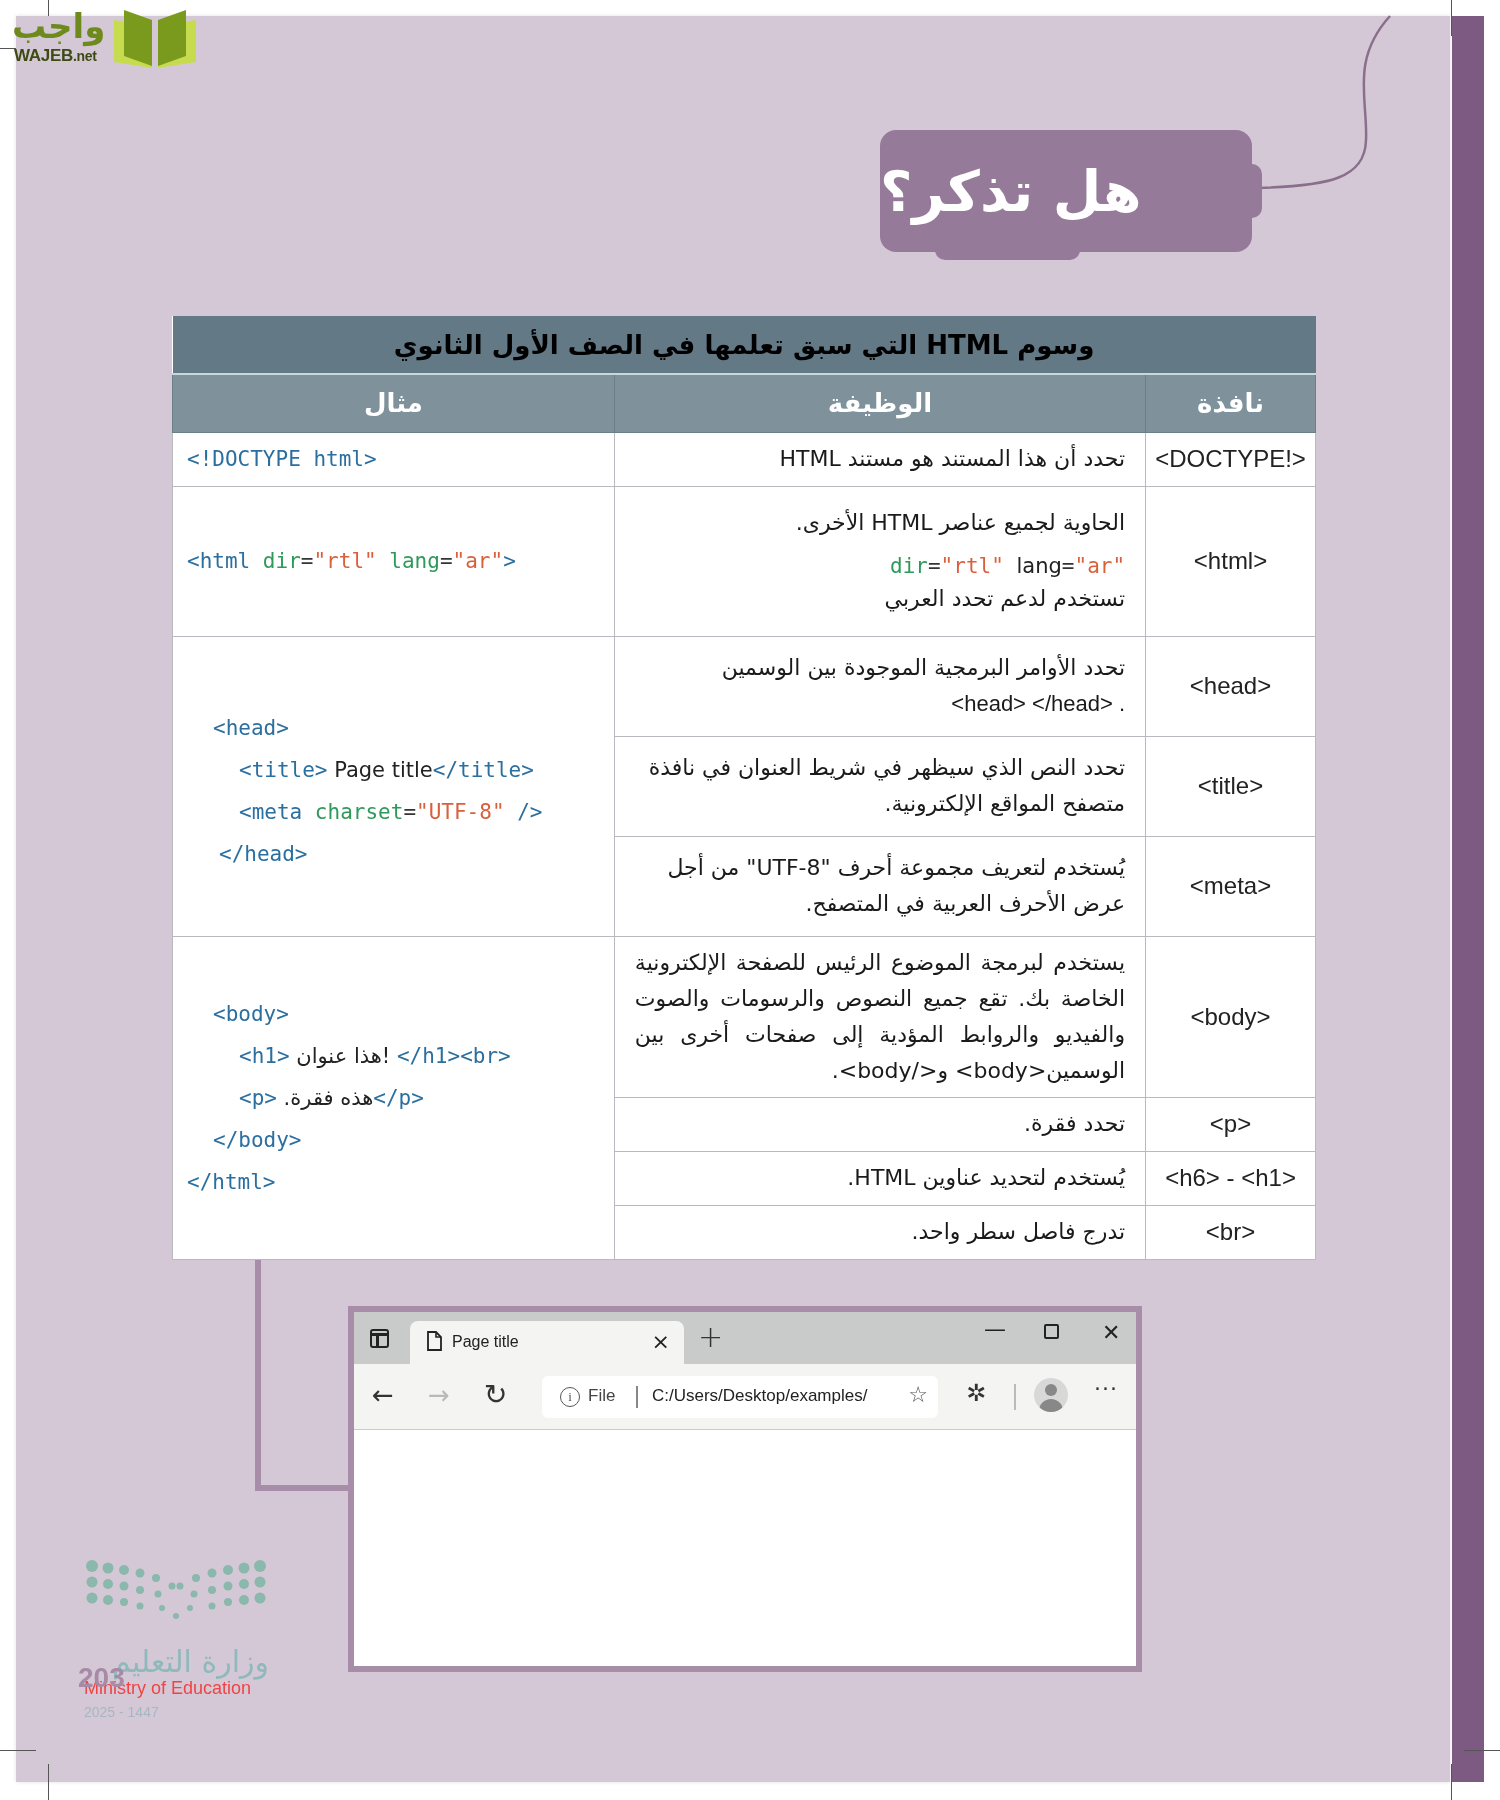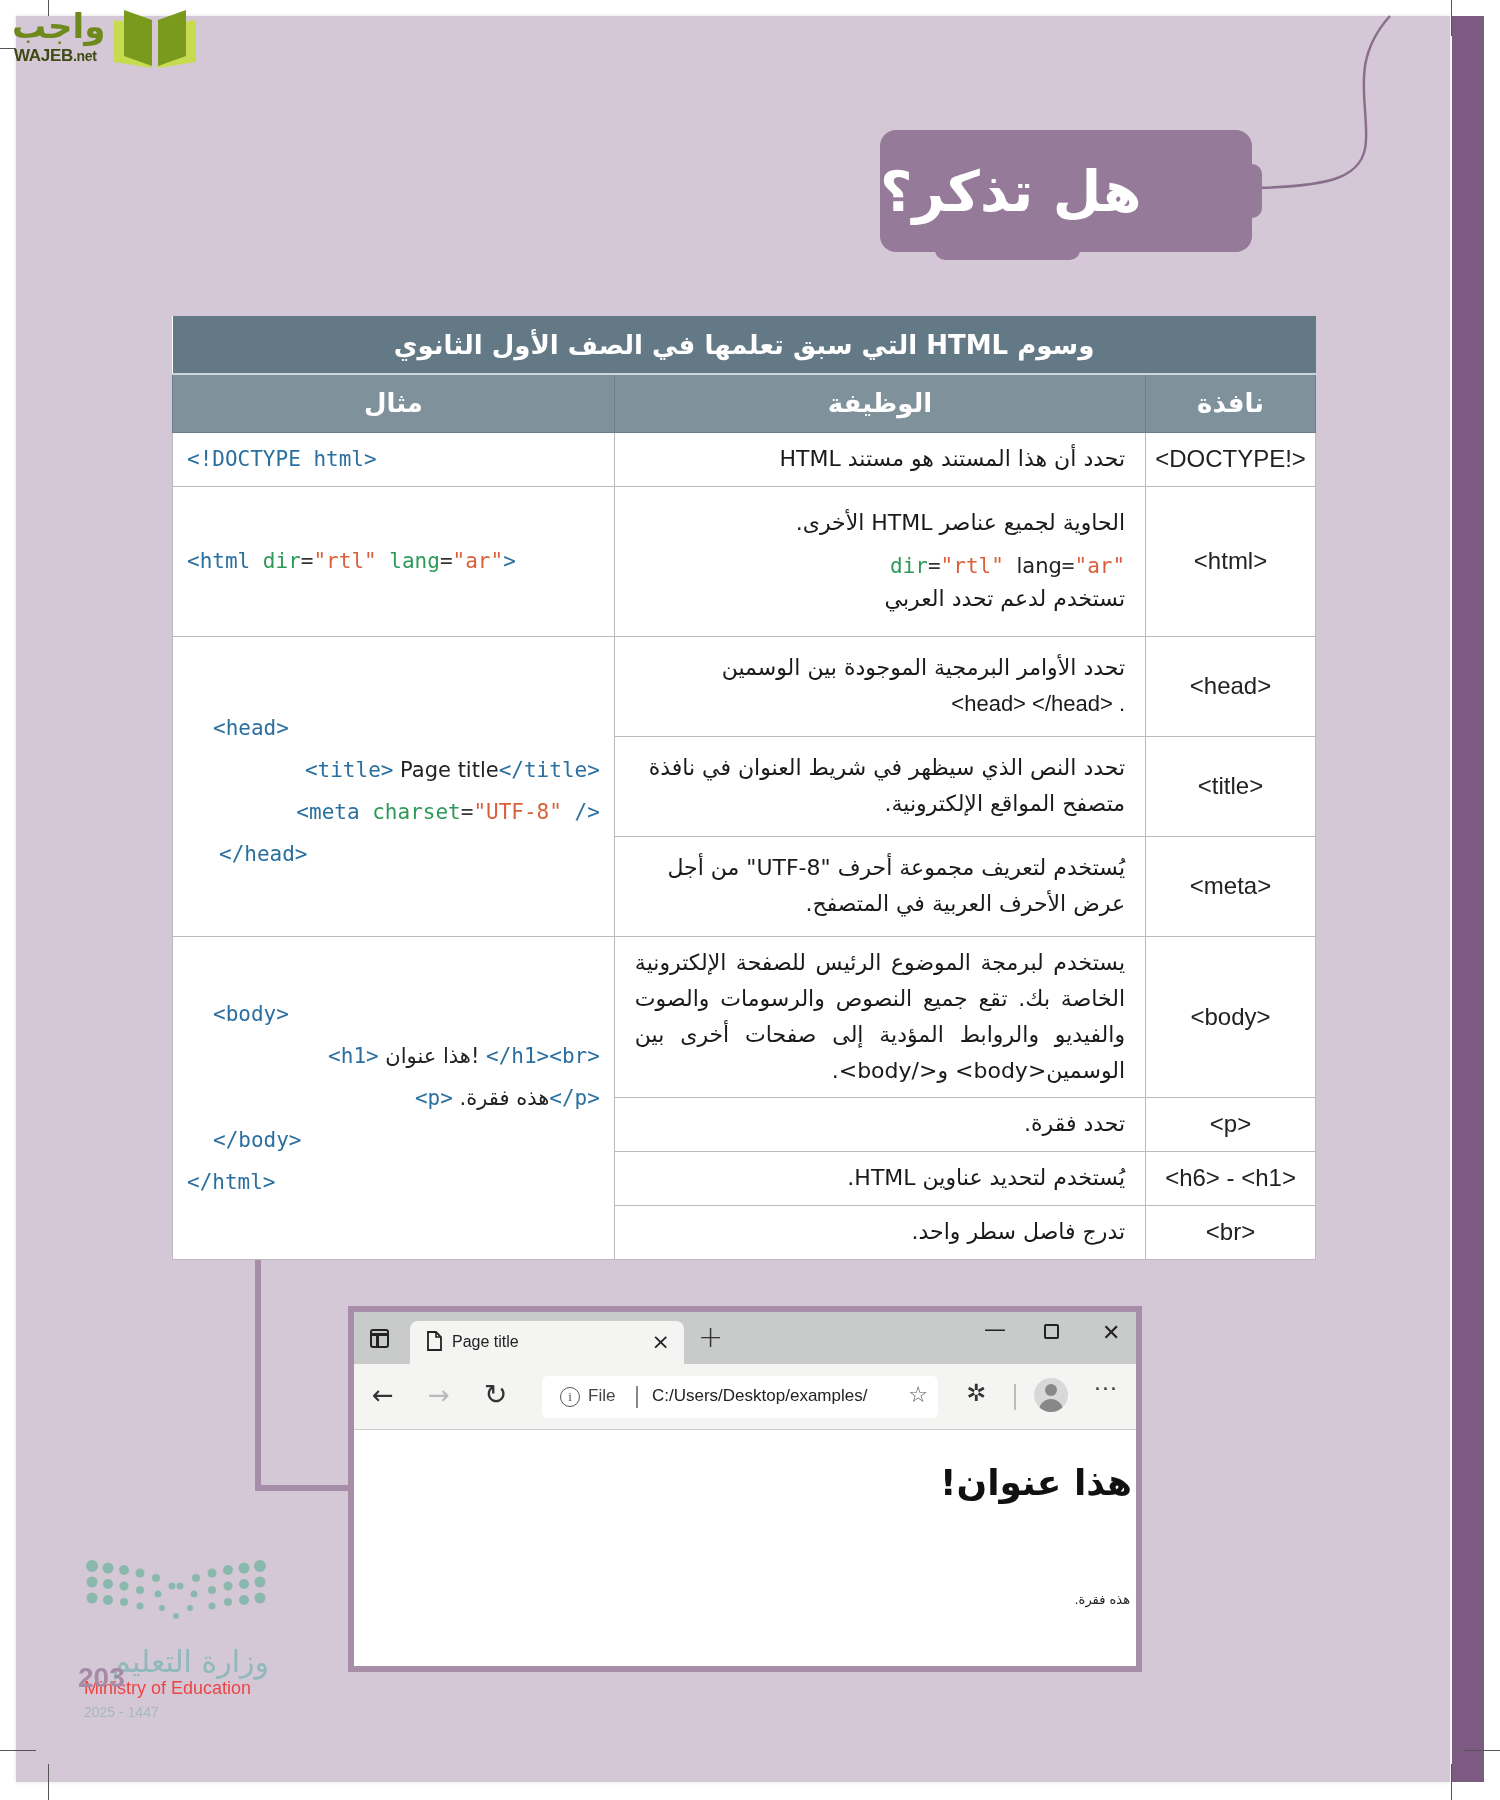--- a/index.html
+++ b/index.html
@@ -44,39 +44,39 @@
     font-family: "DejaVu Sans", sans-serif; position: relative; z-index: 2;
   }
 
   
   .tags-table {
     position: absolute; left: 172px; top: 316px; width: 1144px;
     border-collapse: collapse; direction: rtl; background: #ffffff;
   }
   .tags-table td, .tags-table th { border: 1.5px solid #b9b9bf; }
   .tbl-caption-row th {
-    background: #637985; color: #ffffff; height: 58px; font-size: 26px; font-weight: bold;
+    background: #637985; color: #000000; height: 58px; font-size: 26px; font-weight: bold;
     border: none; border-bottom: 2px solid #c9d6dc;
   }
   .tbl-head-row th {
     background: #7f929c; color: #ffffff; height: 58px; font-size: 26px; font-weight: bold;
     border-top: none; border-color: #6b7f89;
   }
   .col-tag { width: 170px; text-align: center; font-family: "Liberation Sans", sans-serif; font-size: 24px; color: #222; }
   .col-func { width: 532px; text-align: right; padding: 8px 20px; font-size: 22px; color: #1a1a1a; line-height: 36px; }
   .col-example { width: 442px; text-align: left; direction: ltr; padding: 0 14px; vertical-align: middle; }
   .justify { text-align: justify; text-align-last: right; }
 
   .code { font-family: "DejaVu Sans Mono", monospace; font-size: 21px; color: #2a6fa0; line-height: 42px; white-space: pre; }
   .c-attr { color: #2e9a5a; }
   .c-str { color: #d9603b; }
   .c-text { color: #222; font-family: "DejaVu Sans", sans-serif; }
   .c-eq { color: #333; }
   .ind1 { padding-left: 26px; }
-  .ind2 { padding-left: 52px; text-align: right; }
+  .ind2 { padding-left: 52px; }
   .ind1b { padding-left: 32px; }
 
   .inline-code { font-family: "DejaVu Sans Mono", monospace; direction: ltr; unicode-bidi: embed; }
 
   
   .watermark { position: absolute; left: 505px; top: 815px; width: 420px; height: 170px; pointer-events: none; opacity: 0.55; }
   .wm-ar { position: absolute; left: 0; top: -20px; font-size: 110px; font-weight: bold; color: #c4c7a4; direction: rtl; }
   .wm-en { position: absolute; left: 4px; top: 110px; font-size: 52px; font-weight: bold; color: #b5b7a6; font-family: "Liberation Sans", sans-serif; }
   .wm-book { position: absolute; left: 270px; top: 0; width: 150px; height: 170px; background: #e4ec9c; opacity: 0.7; clip-path: polygon(0 10%, 50% 35%, 100% 10%, 100% 100%, 50% 90%, 0 100%); }
 
@@ -279,24 +279,20 @@
       <span class="br-info">i</span>
       <span class="br-file">File</span>
       <span class="br-sep"></span>
       <span class="br-url">C:/Users/Desktop/examples/</span>
       <span class="br-fav">☆</span>
     </div>
     <span class="br-ext">✲</span>
     <span class="br-vsep"></span>
     <span class="br-avatar"></span>
     <span class="br-more">···</span>
-  </div>
-  <div class="br-content">
-    <div class="br-h1">هذا عنوان!</div>
-    <div class="br-p">هذه فقرة.</div>
   </div>
 </div>
 
 <div class="ministry">
   <svg class="min-dots" width="184" height="62" viewBox="0 0 184 62">
     <g fill="#8ab8ad">
       <circle cx="8" cy="6" r="6"></circle>
         <circle cx="24" cy="8" r="5.5"></circle>
         <circle cx="40" cy="10" r="5"></circle>
         <circle cx="56" cy="13" r="4.5"></circle>

